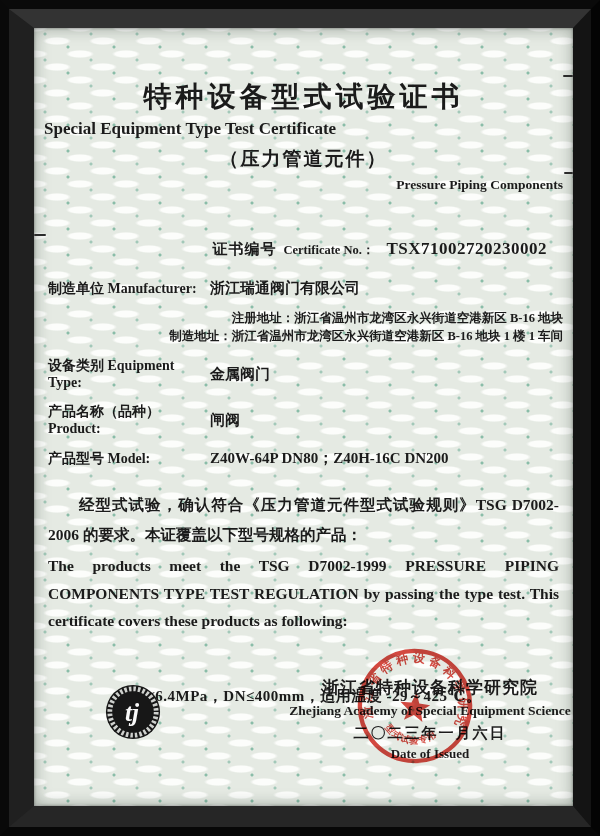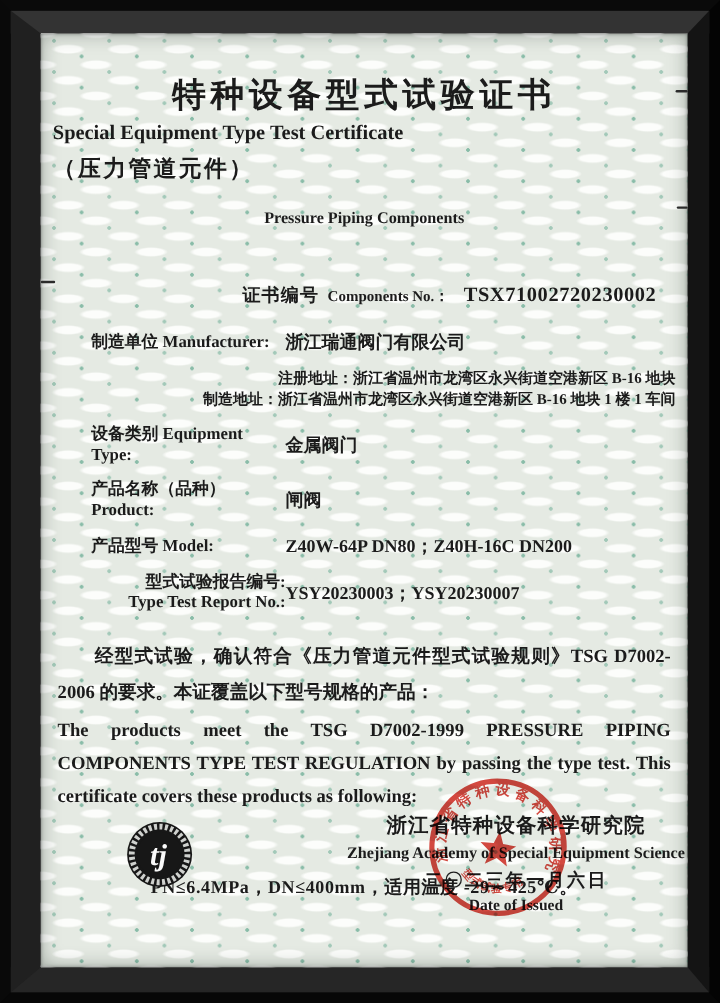--- a/index.html
+++ b/index.html
@@ -30,33 +30,33 @@
       radial-gradient(3px 3px at 50% 50%, rgba(62,150,120,.55) 42%, rgba(62,150,120,0) 60%),
       radial-gradient(3px 3px at 50% 50%, rgba(62,150,120,.40) 42%, rgba(62,150,120,0) 60%),
       radial-gradient(19px 5.5px at 50% 50%, #fcfdfb 55%, rgba(252,253,251,0) 74%),
       radial-gradient(19px 5.5px at 50% 50%, #fcfdfb 55%, rgba(252,253,251,0) 74%);
     background-size:46px 26px,46px 26px,46px 26px,46px 26px;
     background-position:11px 6px, 34px 19px, 0 0, 23px 13px;
     box-shadow: inset 0 0 16px rgba(20,35,25,.35), inset 0 0 3px rgba(0,0,0,.45);
   }
 
   
-  .title-cn{ margin-top:26px; text-align:center; font-size:28px; font-weight:bold; letter-spacing:4px; }
+  .title-cn{ margin-top:44px; text-align:center; font-size:28px; font-weight:bold; letter-spacing:4px; }
   .title-en{ margin-top:3px; text-align:left; font-size:17px; font-weight:bold; }
-  .sub-cn{ margin-top:7px; text-align:left; font-size:19px; font-weight:600; letter-spacing:2px; }
-  .sub-en{ margin-top:20px; text-align:center; font-size:13.5px; font-weight:bold; }
+  .sub-cn{ margin-top:7px; text-align:center; font-size:19px; font-weight:600; letter-spacing:2px; }
+  .sub-en{ margin-top:5px; text-align:right; font-size:13.5px; font-weight:bold; }
   .certno-row{ margin-top:15px; display:flex; justify-content:flex-end; align-items:baseline; padding-right:16px; }
   .certno-cn{ font-size:15px; font-weight:bold; letter-spacing:1px;margin-top:32px; }
   .certno-en{ font-size:12.5px; font-weight:bold; margin-left:7px; }
   .certno-val{ font-size:17px; font-weight:bold; margin-left:12px; letter-spacing:.5px; }
 
   
   .fields{ margin-top:20px; padding-left:4px; }
   .frow{ display:flex; align-items:center; margin-bottom:12px; }
-  .flabel{ width:162px; flex:0 0 162px; font-size:14px; font-weight:bold; line-height:17px;margin-left:28px; }
+  .flabel{ width:162px; flex:0 0 162px; font-size:14px; font-weight:bold; line-height:17px; }
   .fvalue{ flex:1; font-size:15px; font-weight:bold; }
   .fvalue.small{ font-size:12.5px; line-height:17.5px; }
   .stack span{ display:block;text-align:right; }
 
   
   .body-text{ margin-top:22px; padding:0 4px; }
   .para-cn{ font-size:15.5px; font-weight:600; line-height:30px; text-align:justify; text-indent:2em; }
   .para-en{ margin-top:2px; font-size:15.5px; font-weight:bold; line-height:27.5px; text-align:justify; }
   .spec-line{ margin-top:52px; text-align:center; font-size:15px; font-weight:bold; letter-spacing:.5px; }
 
@@ -83,21 +83,21 @@
   <div class="frame-inner">
     <div class="paper">
 
       <div class="title-cn">特种设备型式试验证书</div>
       <div class="title-en">Special Equipment Type Test Certificate</div>
       <div class="sub-cn">（压力管道元件）</div>
       <div class="sub-en">Pressure Piping Components</div>
 
       <div class="certno-row">
         <span class="certno-cn">证书编号</span>
-        <span class="certno-en">Components No.：</span>
+        <span class="certno-en">Certificate No.：</span>
         <span class="certno-val">TSX71002720230002</span>
       </div>
 
       <div class="fields">
         <div class="frow">
           <span class="flabel">制造单位 Manufacturer:</span>
           <span class="fvalue">浙江瑞通阀门有限公司</span>
         </div>
         <div class="frow">
           <span class="fvalue small stack">
@@ -109,27 +109,20 @@
           <span class="flabel">设备类别 Equipment Type:</span>
           <span class="fvalue">金属阀门</span>
         </div>
         <div class="frow">
           <span class="flabel">产品名称（品种）Product:</span>
           <span class="fvalue">闸阀</span>
         </div>
         <div class="frow">
           <span class="flabel">产品型号 Model:</span>
           <span class="fvalue">Z40W-64P DN80；Z40H-16C DN200</span>
-        </div>
-        <div class="frow">
-          <span class="flabel stack">
-            <span>型式试验报告编号:</span>
-            <span>Type Test Report No.:</span>
-          </span>
-          <span class="fvalue">YSY20230003；YSY20230007</span>
         </div>
       </div>
 
       <div class="body-text">
         <p class="para-cn">经型式试验，确认符合《压力管道元件型式试验规则》TSG D7002-2006 的要求。本证覆盖以下型号规格的产品：</p>
         <p class="para-en">The products meet the TSG D7002-1999 PRESSURE PIPING COMPONENTS TYPE TEST REGULATION by passing the type test. This certificate covers these products as following:</p>
       </div>
 
       <div class="spec-line">PN≤6.4MPa，DN≤400mm，适用温度 -29～425℃。</div>
 

